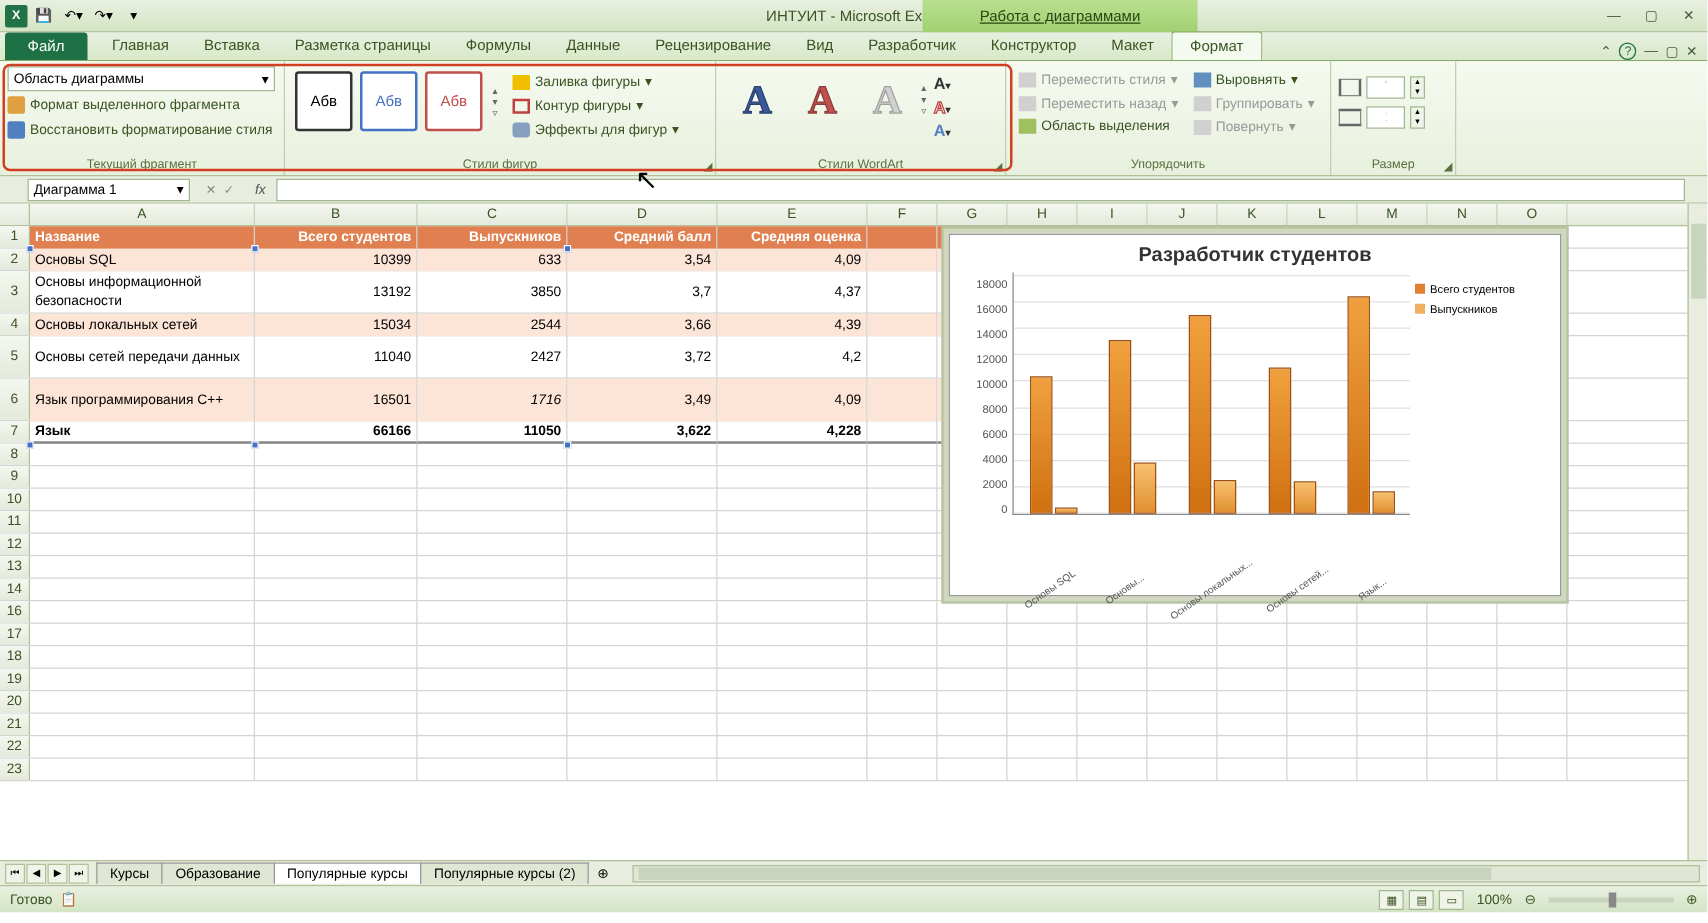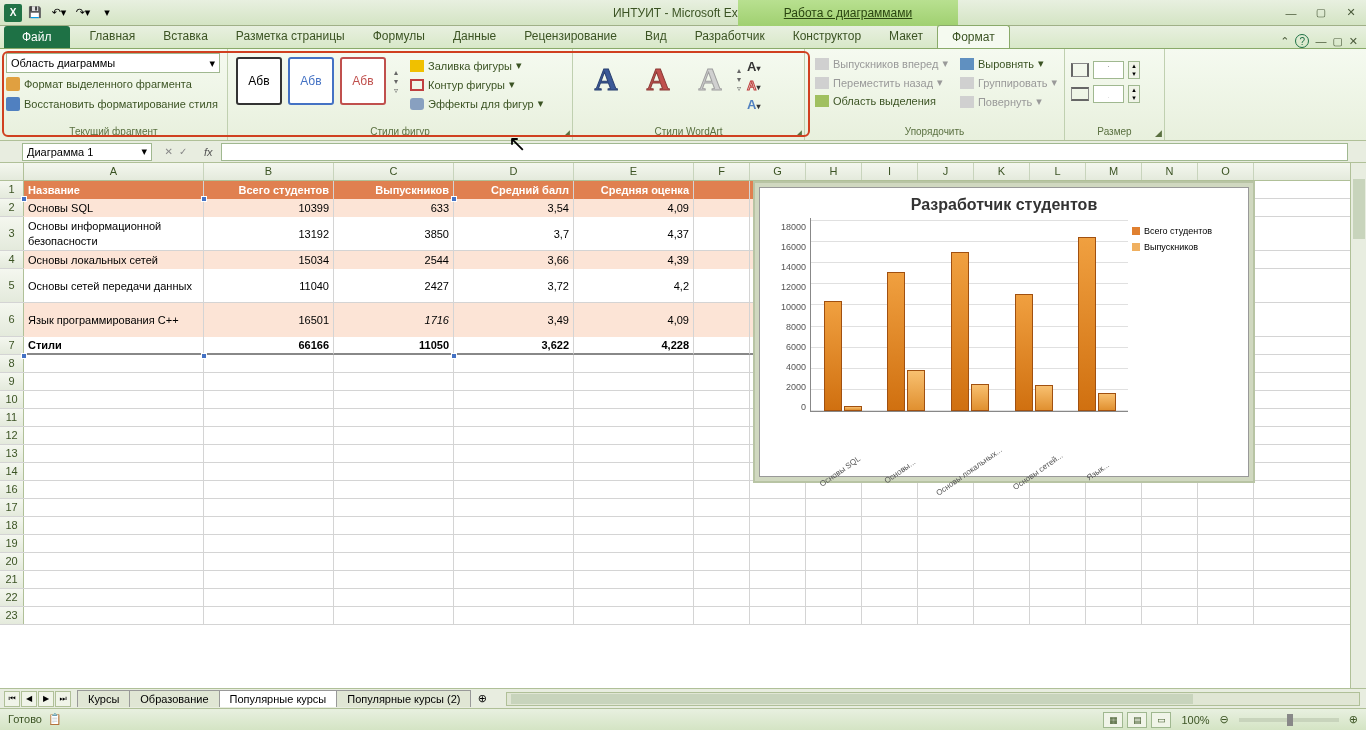--- a/index.html
+++ b/index.html
@@ -208,21 +208,21 @@
         <div style="font-size:13px;font-weight:bold;color:#5080c0;">A<span style="font-size:8px;color:#333;">▾</span></div>
       </div>
     </div>
     <div class="group-label">Стили WordArt</div>
     <div class="launcher">◢</div>
   </div>
 
   <div class="ribbon-group" style="width:260px;">
     <div class="group-body">
       <div class="arrange-col" style="padding-top:2px;">
-        <div class="mini-btn disabled"><span class="sw" style="background:#d0d0d0;"></span><span>Выпускников вперед</span> ▾</div>
+        <div class="mini-btn disabled"><span class="sw" style="background:#d0d0d0;"></span><span>Переместить стиля</span> ▾</div>
         <div class="mini-btn disabled"><span class="sw" style="background:#d0d0d0;"></span><span>Переместить назад</span> ▾</div>
         <div class="mini-btn">
             <span class="sw" style="background:#a0c060;"></span>
             <span>Область выделения</span>
           </div>
       </div>
       <div class="arrange-col" style="padding-top:2px;">
         <div class="mini-btn"><span class="sw" style="background:#6090c0;"></span><span>Выровнять</span> ▾</div>
         <div class="mini-btn disabled"><span class="sw" style="background:#d0d0d0;"></span><span>Группировать</span> ▾</div>
         <div class="mini-btn disabled"><span class="sw" style="background:#d0d0d0;"></span><span>Повернуть</span> ▾</div>
@@ -393,21 +393,21 @@
         <div class="cell" style="width: 56px; height: 34px;"></div>
         <div class="cell" style="width: 56px; height: 34px;"></div>
         <div class="cell" style="width: 56px; height: 34px;"></div>
         <div class="cell" style="width: 56px; height: 34px;"></div>
         <div class="cell" style="width: 56px; height: 34px;"></div>
         <div class="cell" style="width: 56px; height: 34px;"></div>
         <div class="cell" style="width: 56px; height: 34px;"></div>
       </div>
       <div class="row total-row" style="height: 18px;">
         <div class="row-h" style="line-height: 17px;">7</div>
-        <div class="cell" style="width: 180px; height: 18px;">Стили</div>
+        <div class="cell" style="width: 180px; height: 18px;">Язык</div>
         <div class="cell r" style="width: 130px; height: 18px;">66166</div>
         <div class="cell r" style="width: 120px; height: 18px;">11050</div>
         <div class="cell r" style="width: 120px; height: 18px;">3,622</div>
         <div class="cell r" style="width: 120px; height: 18px;">4,228</div>
         <div class="cell" style="width: 56px; height: 18px;"></div>
         <div class="cell" style="width: 56px; height: 18px;"></div>
         <div class="cell" style="width: 56px; height: 18px;"></div>
         <div class="cell" style="width: 56px; height: 18px;"></div>
         <div class="cell" style="width: 56px; height: 18px;"></div>
         <div class="cell" style="width: 56px; height: 18px;"></div>

